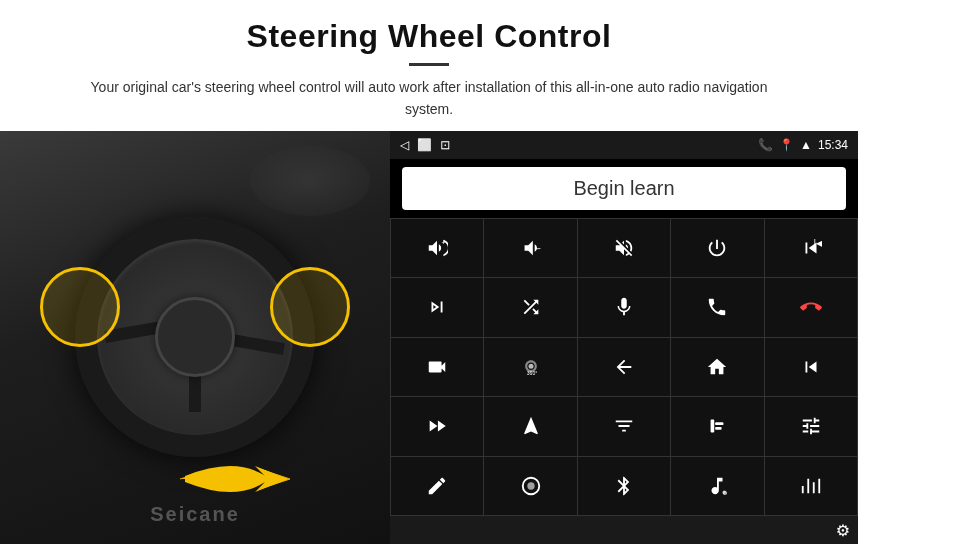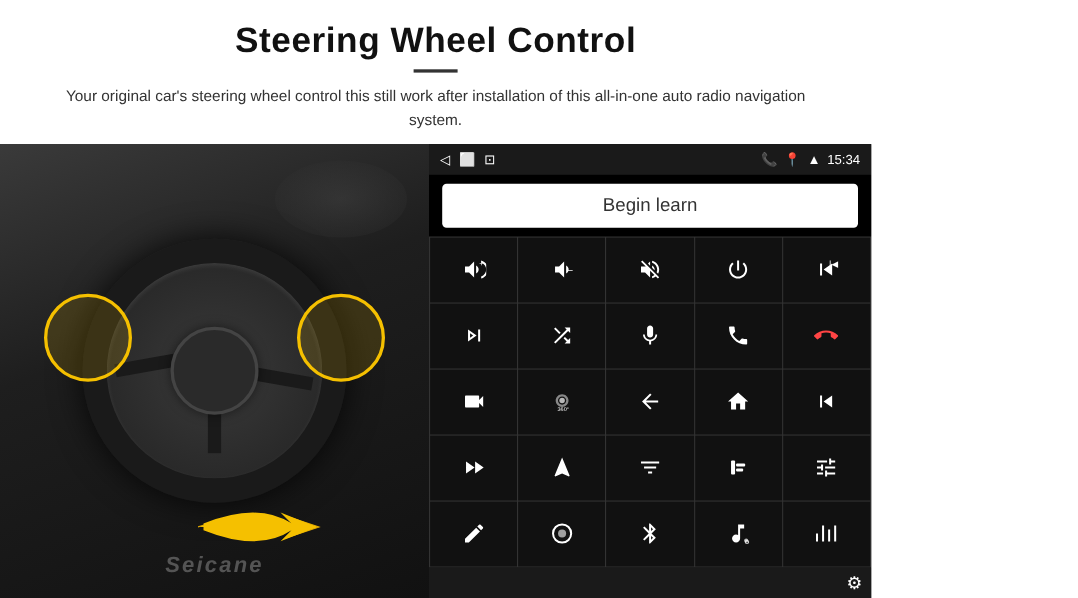--- a/index.html
+++ b/index.html
@@ -5,21 +5,21 @@
     * { margin: 0; padding: 0; box-sizing: border-box; }
     body {
       width: 980px;
       height: 544px;
       font-family: Arial, sans-serif;
       background: #fff;
       overflow: hidden;
     }
 
     .page-wrapper {
-      width: 792px;
+      width: 858px;
       height: 544px;
       display: flex;
       flex-direction: column;
       align-items: center;
       background: #fff;
     }
 
     .header-section {
       text-align: center;
       padding: 18px 40px 10px;
@@ -169,21 +169,20 @@
       height: 50px;
     }
 
     
     .seicane-watermark {
       position: absolute;
       bottom: 18px;
       left: 50%;
       transform: translateX(-50%);
       font-size: 20px;
-      font-style: italic;
       font-weight: bold;
       color: rgba(180,180,180,0.4);
       letter-spacing: 2px;
       white-space: nowrap;
     }
 
     
     .speedometer-bg {
       position: absolute;
       top: 15px;
@@ -237,21 +236,21 @@
       padding: 8px 12px;
       background: #000;
     }
 
     .begin-learn-btn {
       width: 100%;
       padding: 10px;
       background: #fff;
       border: none;
       border-radius: 4px;
-      font-size: 17px;
+      font-size: 20px;
       font-weight: 500;
       color: #333;
       cursor: pointer;
       text-align: center;
     }
 
     
     .icon-grid {
       flex: 1;
       display: grid;
@@ -296,21 +295,21 @@
     }
   </style>
 </head>
 <body>
 
 <div class="page-wrapper">
 
   <div class="header-section">
     <h1 class="main-title">Steering Wheel Control</h1>
     <div class="title-divider"></div>
-    <p class="subtitle">Your original car's steering wheel control this still work after installation of this all-in-one auto radio navigation system.</p>
+    <p class="subtitle">Your original car's steering wheel control will auto work after installation of this all-in-one auto radio navigation system.</p>
   </div>
 
   <div class="content-area">
 
     <div class="image-side">
       <div class="dashboard-bg"></div>
       <div class="speedometer-bg"></div>
 
       <div class="steering-wheel-container">
         <div class="sw-outer">

